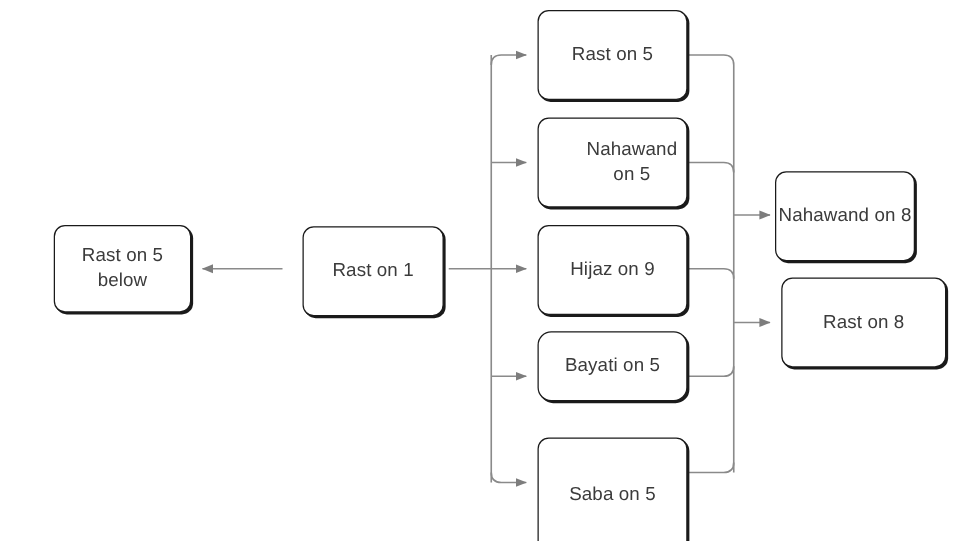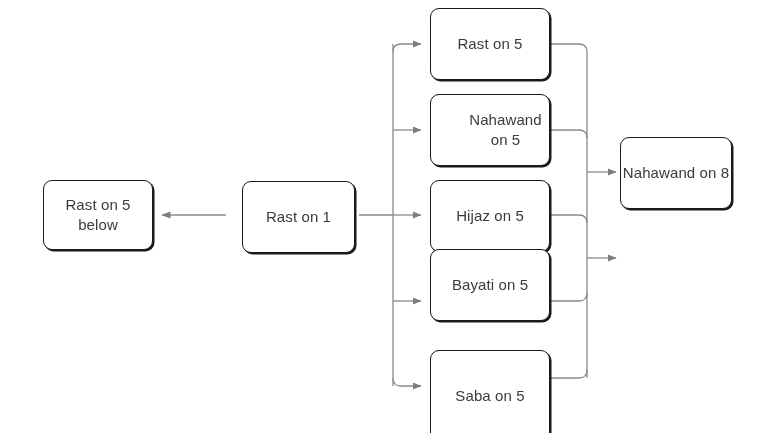--- a/index.html
+++ b/index.html
@@ -94,22 +94,23 @@
 
   <div class="node" style="left:43px; top:180px; width:110px; height:70px;">Rast on 5
 below</div>
 
   <div class="node" style="left:226px; top:181px; width:113px; height:72px;margin-left:16px;">Rast on 1</div>
 
   <div class="node" style="left:430px; top:8px; width:120px; height:72px;">Rast on 5</div>
 
   <div class="node" style="left:430px; top:94px; width:120px; height:72px;padding-left:31px;">Nahawand on 5</div>
 
-  <div class="node" style="left:430px; top:180px; width:120px; height:72px;">Hijaz on 5</div>
+  <div class="node" style="left:430px; top:180px; width:120px; height:72px;">Hijaz on 9</div>
 
-  <div class="node" style="left:430px; top:249px; width:120px; height:72px;">Bayati on 5</div>
+  <div class="node" style="left:430px; top:265px; width:120px; height:56px;border-radius:11px;">Bayati on 5</div>
 
   <div class="node" style="left:430px; top:350px; width:120px; height:92px;">Saba on 5</div>
 
   <div class="node" style="left:620px; top:137px; width:112px; height:72px;">Nahawand on 8</div>
 
+  <div class="node" style="left:625px; top:222px; width:132px; height:72px;">Rast on 8</div>
 
 </div>
 
 </body></html>

